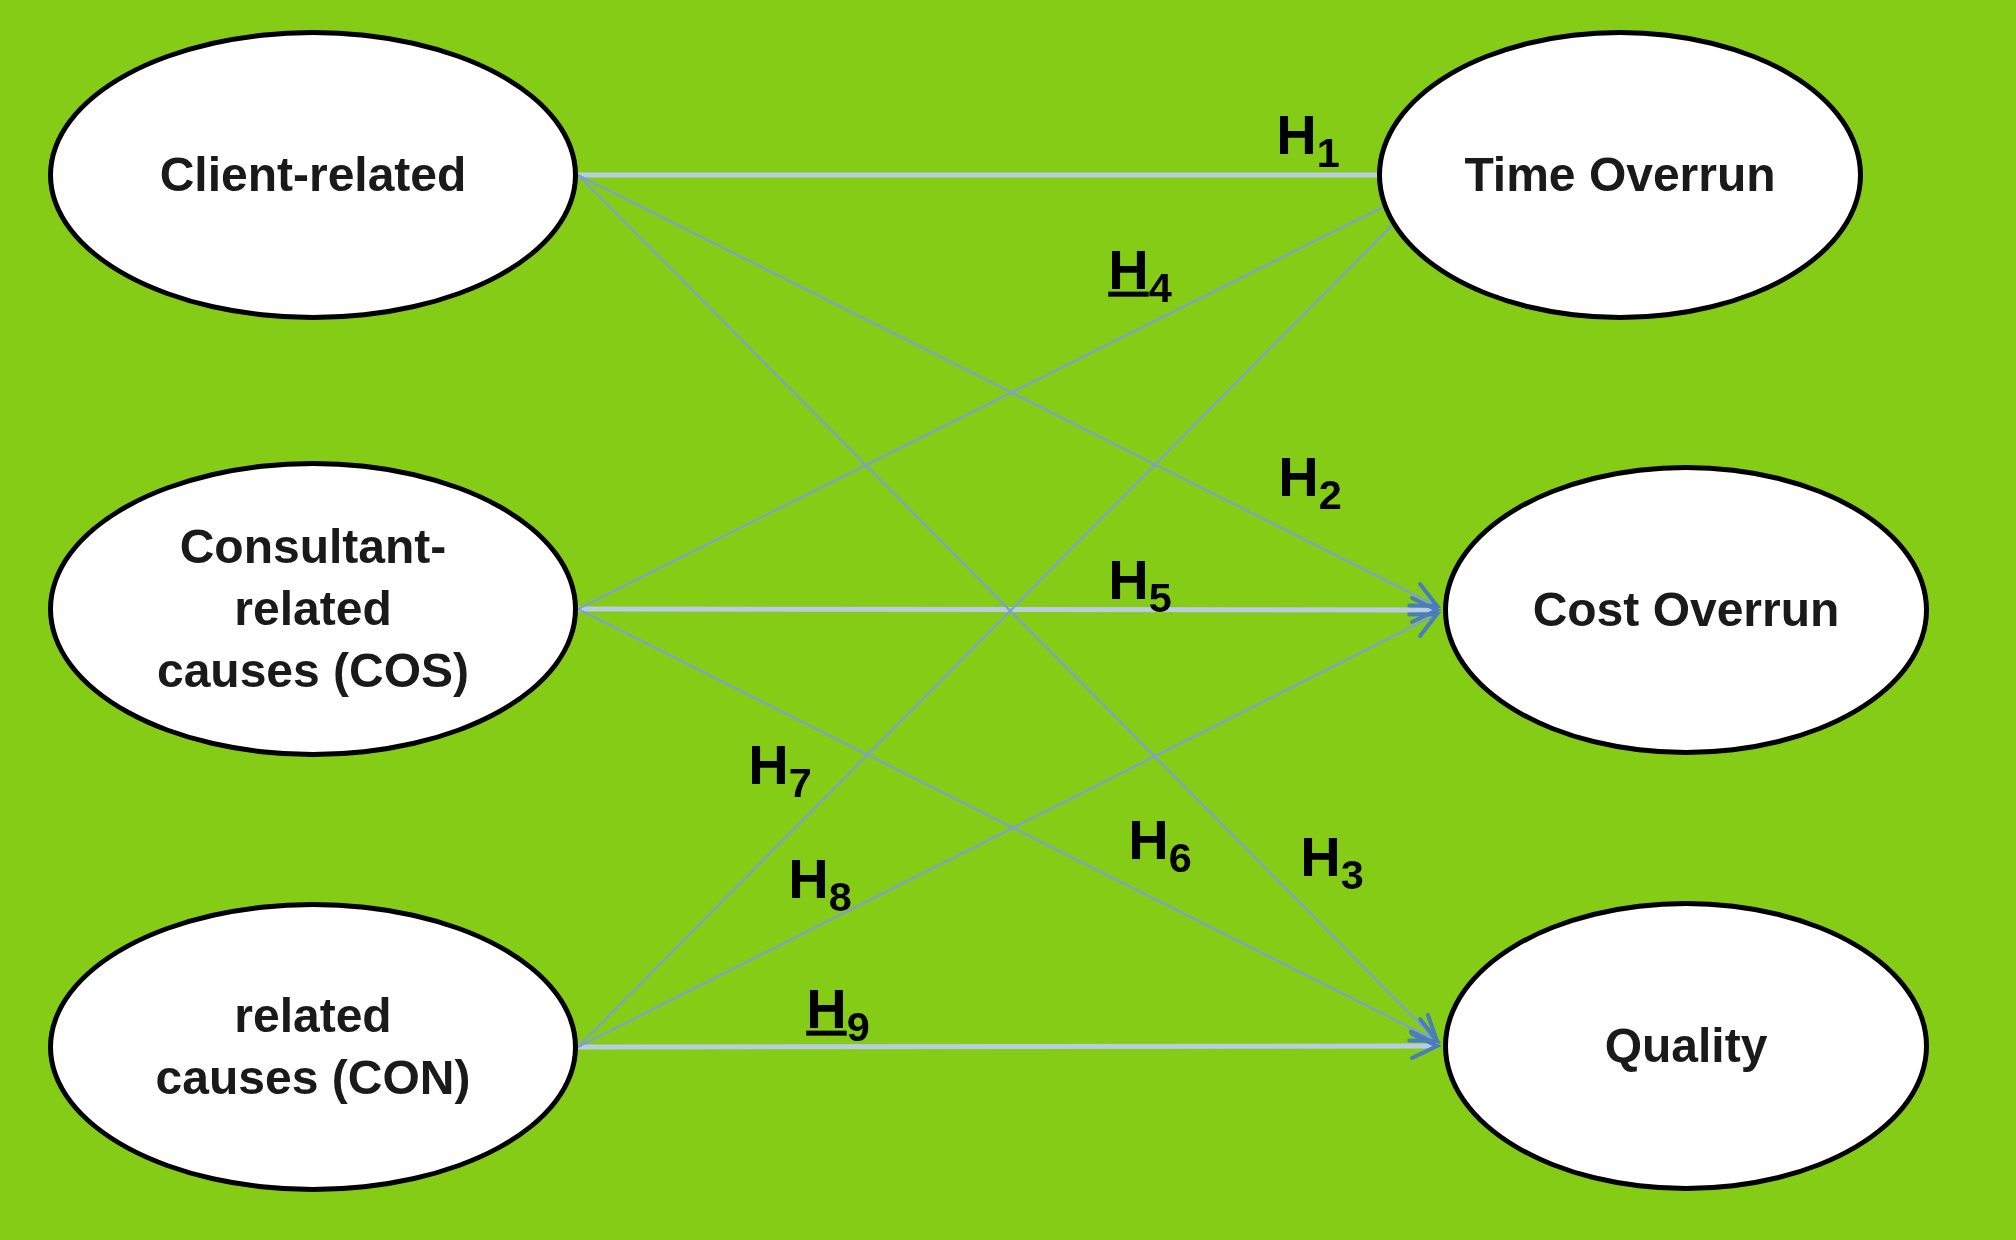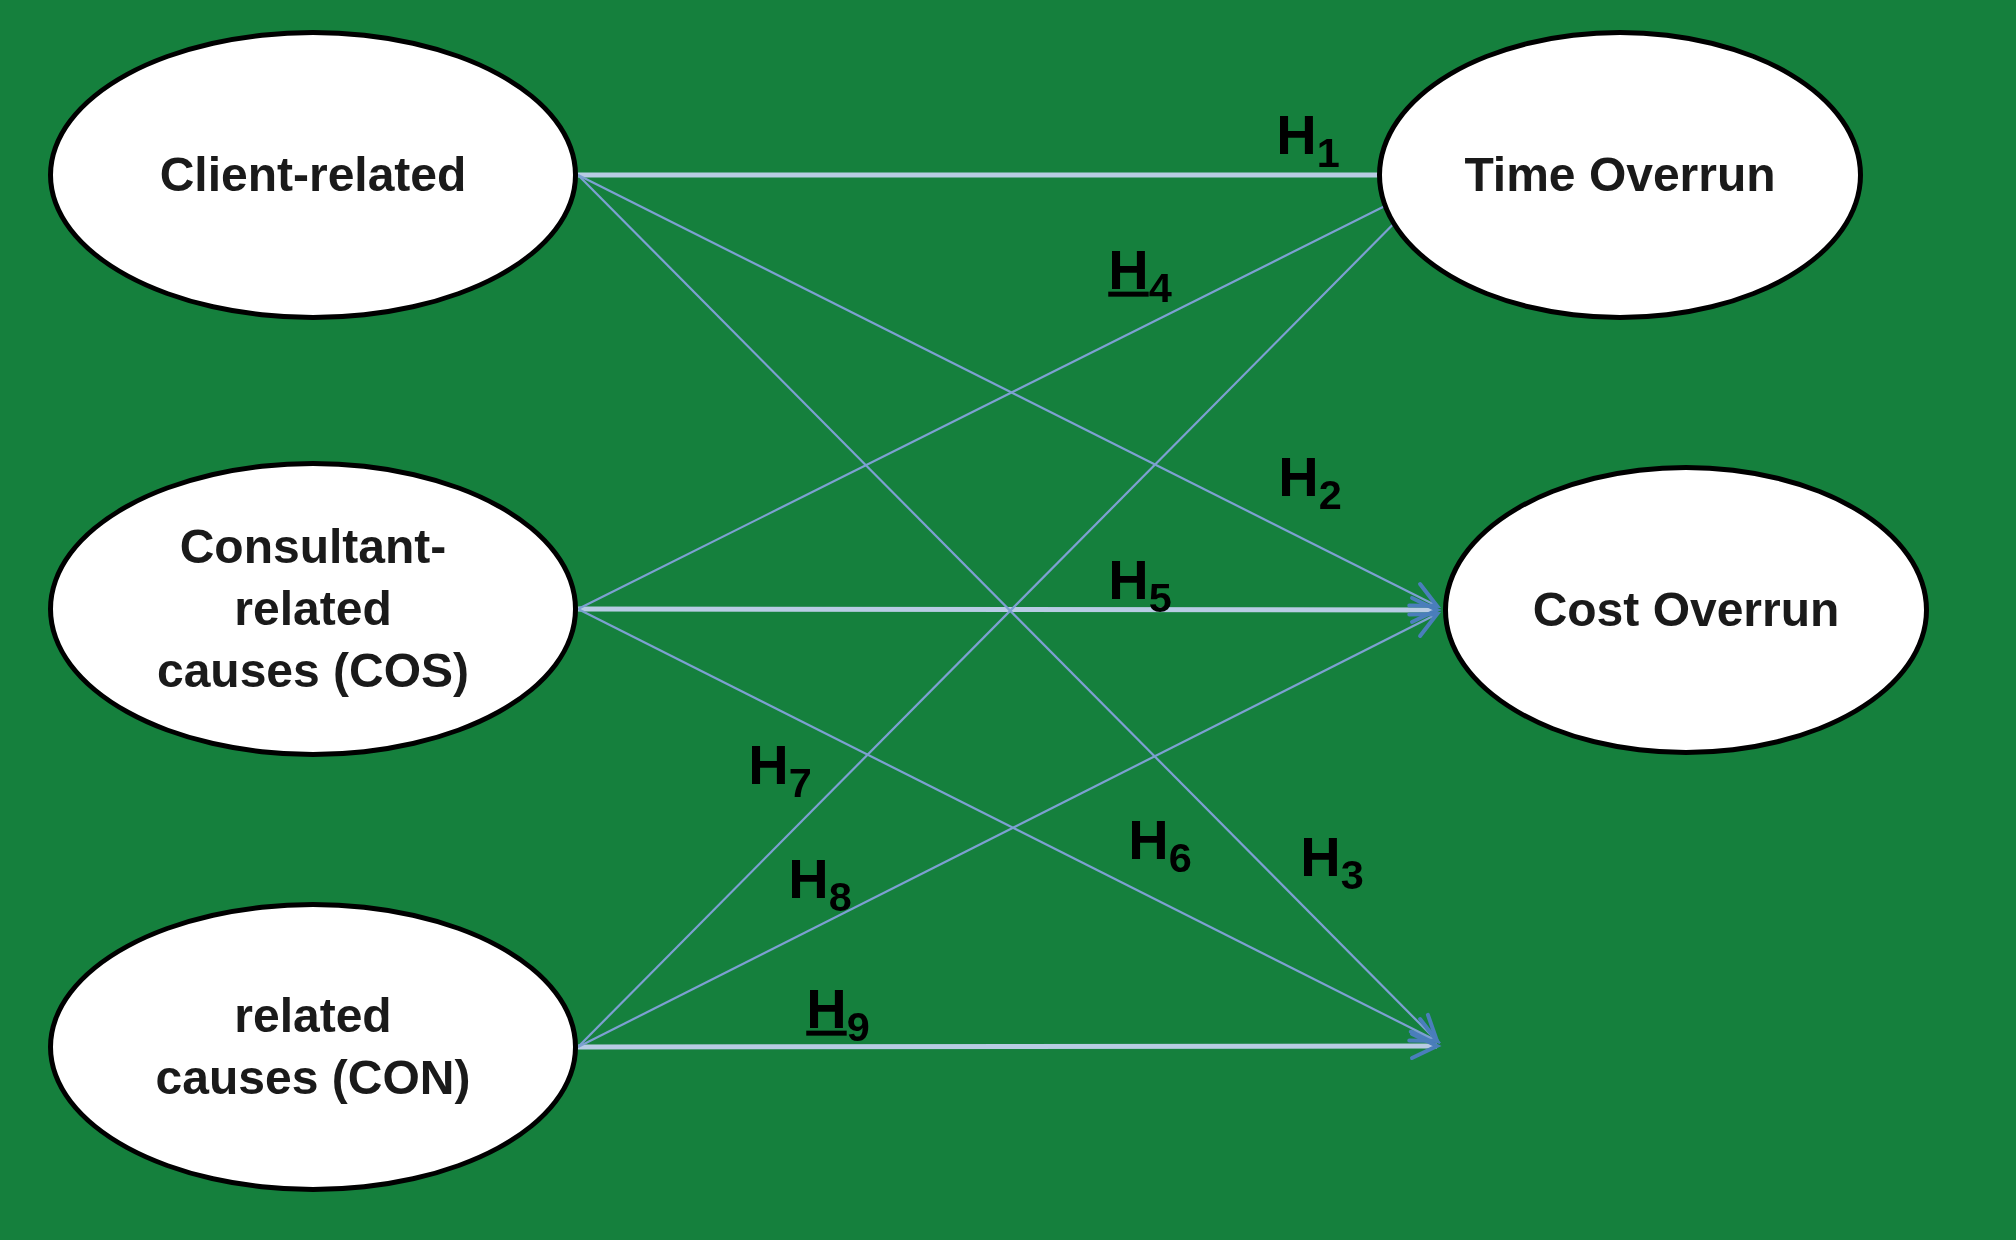--- a/index.html
+++ b/index.html
@@ -5,21 +5,21 @@
   html, body {
     margin: 0;
     padding: 0;
     background: #ffffff;
     font-family: "Liberation Sans", sans-serif;
   }
   .canvas {
     position: relative;
     width: 2016px;
     height: 1240px;
-    background: #15803d;
+    background: #84cc16;
     overflow: hidden;
   }
   svg.edges {
     position: absolute;
     left: 0; top: 0;
     width: 2016px;
     height: 1240px;
   }
   .edge-d {
     stroke: #7da0d2;
@@ -123,20 +123,23 @@
       <div>causes (CON)</div>
     </div>
   </div>
 
   <div class="node" id="node-time">
     <div class="node-text">Time Overrun</div>
   </div>
   <div class="node" id="node-cost">
     <div class="node-text">Cost Overrun</div>
   </div>
+  <div class="node" id="node-quality">
+    <div class="node-text">Quality</div>
+  </div>
 
   <div class="h-label" id="label-h1"><span>H</span><sub>1</sub></div>
   <div class="h-label" id="label-h2"><span>H</span><sub>2</sub></div>
   <div class="h-label" id="label-h3"><span>H</span><sub>3</sub></div>
   <div class="h-label" id="label-h4"><span>H</span><sub>4</sub></div>
   <div class="h-label" id="label-h5"><span>H</span><sub>5</sub></div>
   <div class="h-label" id="label-h6"><span>H</span><sub>6</sub></div>
   <div class="h-label" id="label-h7"><span>H</span><sub>7</sub></div>
   <div class="h-label" id="label-h8"><span>H</span><sub>8</sub></div>
   <div class="h-label" id="label-h9"><span>H</span><sub>9</sub></div>

